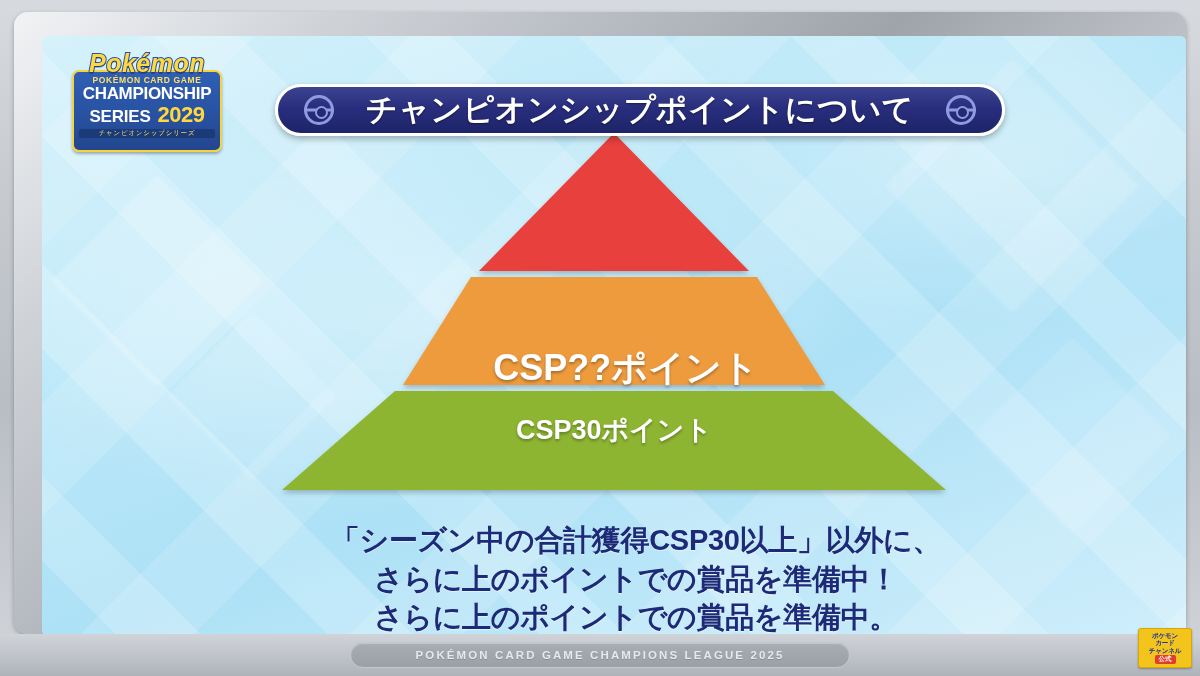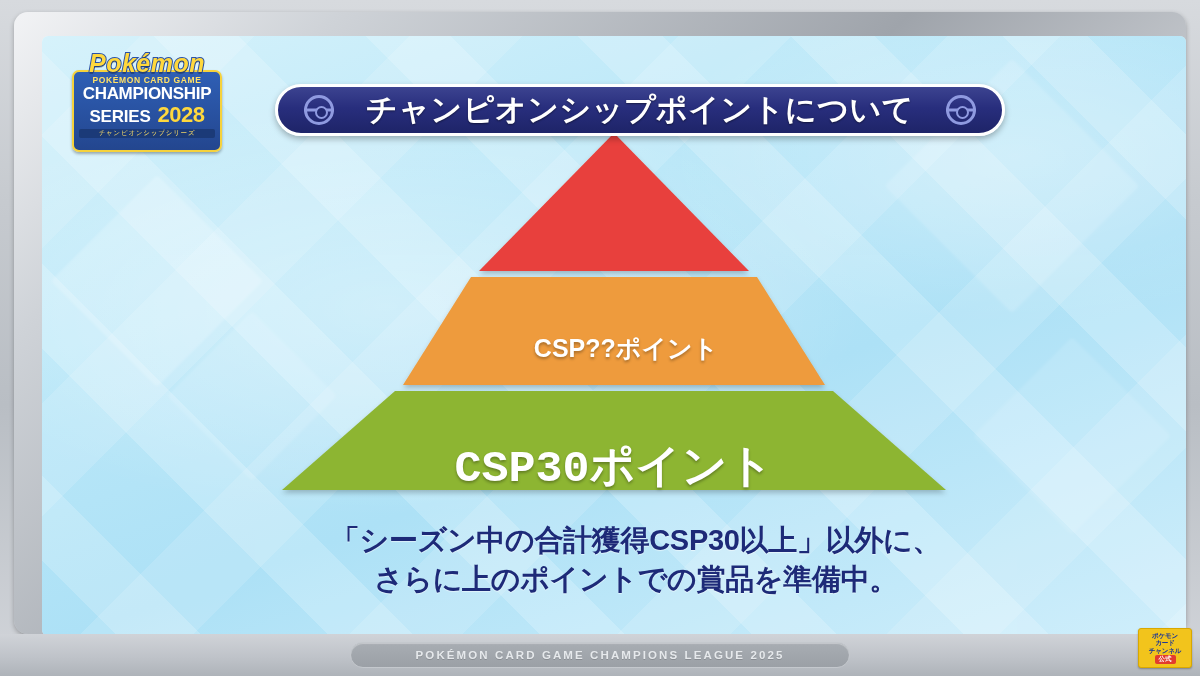--- a/index.html
+++ b/index.html
@@ -128,22 +128,22 @@
   
   .pyramid{ position:absolute; left:0; top:0; width:1144px; height:600px; z-index:4; }
 
   .tier-label{
     position:absolute; width:100%; text-align:center;
     color:#ffffff; font-weight:bold; pointer-events:none;
     text-shadow:0 2px 3px rgba(0,0,0,.30);
     z-index:5;
   }
   .lbl-top{ top:150px; font-size:33px; line-height:1.25; }
-  .lbl-mid{ top:296px; font-size:25px;padding-left:24px; }
-  .lbl-bot{ top:400px; font-size:45px;font-family:Liberation Mono, monospace; }
+  .lbl-mid{ top:308px; font-size:36px;padding-left:24px; }
+  .lbl-bot{ top:376px; font-size:27px; }
 
   
   .caption{
     position:absolute; left:0; top:485px; width:1144px;
     text-align:center; z-index:6;
     color:#1d2a78; font-weight:bold; font-size:29px; line-height:1.33;
     letter-spacing:-.3px;
     text-shadow:0 1px 1px rgba(255,255,255,.55);
   }
   .caption div{ white-space:nowrap;padding-left:44px; }
@@ -216,31 +216,32 @@
         <polygon id="tier-middle" points="429,241 715,241 783,349 361,349" filter="url(#tierShadow)" fill="#ee9b3c"></polygon>
 
         <polygon id="tier-bottom" points="353,355 791,355 904,454 240,454" filter="url(#tierShadow)" fill="#8db533"></polygon>
       </svg>
 
       <div class="tier-label lbl-mid">CSP??ポイント</div>
       <div class="tier-label lbl-bot">CSP30ポイント</div>
 
       <div class="caption" style="color: rgb(29, 42, 120);">
         <div>「シーズン中の合計獲得CSP30以上」以外に、</div>
+        <div>さらに上のポイントでの賞品を準備中！</div>
         <div>さらに上のポイントでの賞品を準備中。</div>
       </div>
 
       <div class="logo">
         <div class="logo-poke">Pokémon</div>
         <div class="logo-plate">
           <div class="logo-sub1">POKÉMON CARD GAME</div>
           <div class="logo-cs">CHAMPIONSHIP</div>
           <div class="logo-row">
             <span class="logo-series">SERIES</span>
-            <span class="logo-year">2028</span>
+            <span class="logo-year">2029</span>
           </div>
           <div class="logo-jp">チャンピオンシップシリーズ</div>
         </div>
       </div>
 
       <div class="title-banner" style="border-color: rgb(255, 255, 255);">
         <span class="pokeball-ico"></span>
         <span class="title-text">チャンピオンシップポイントについて</span>
         <span class="pokeball-ico"></span>
       </div>

